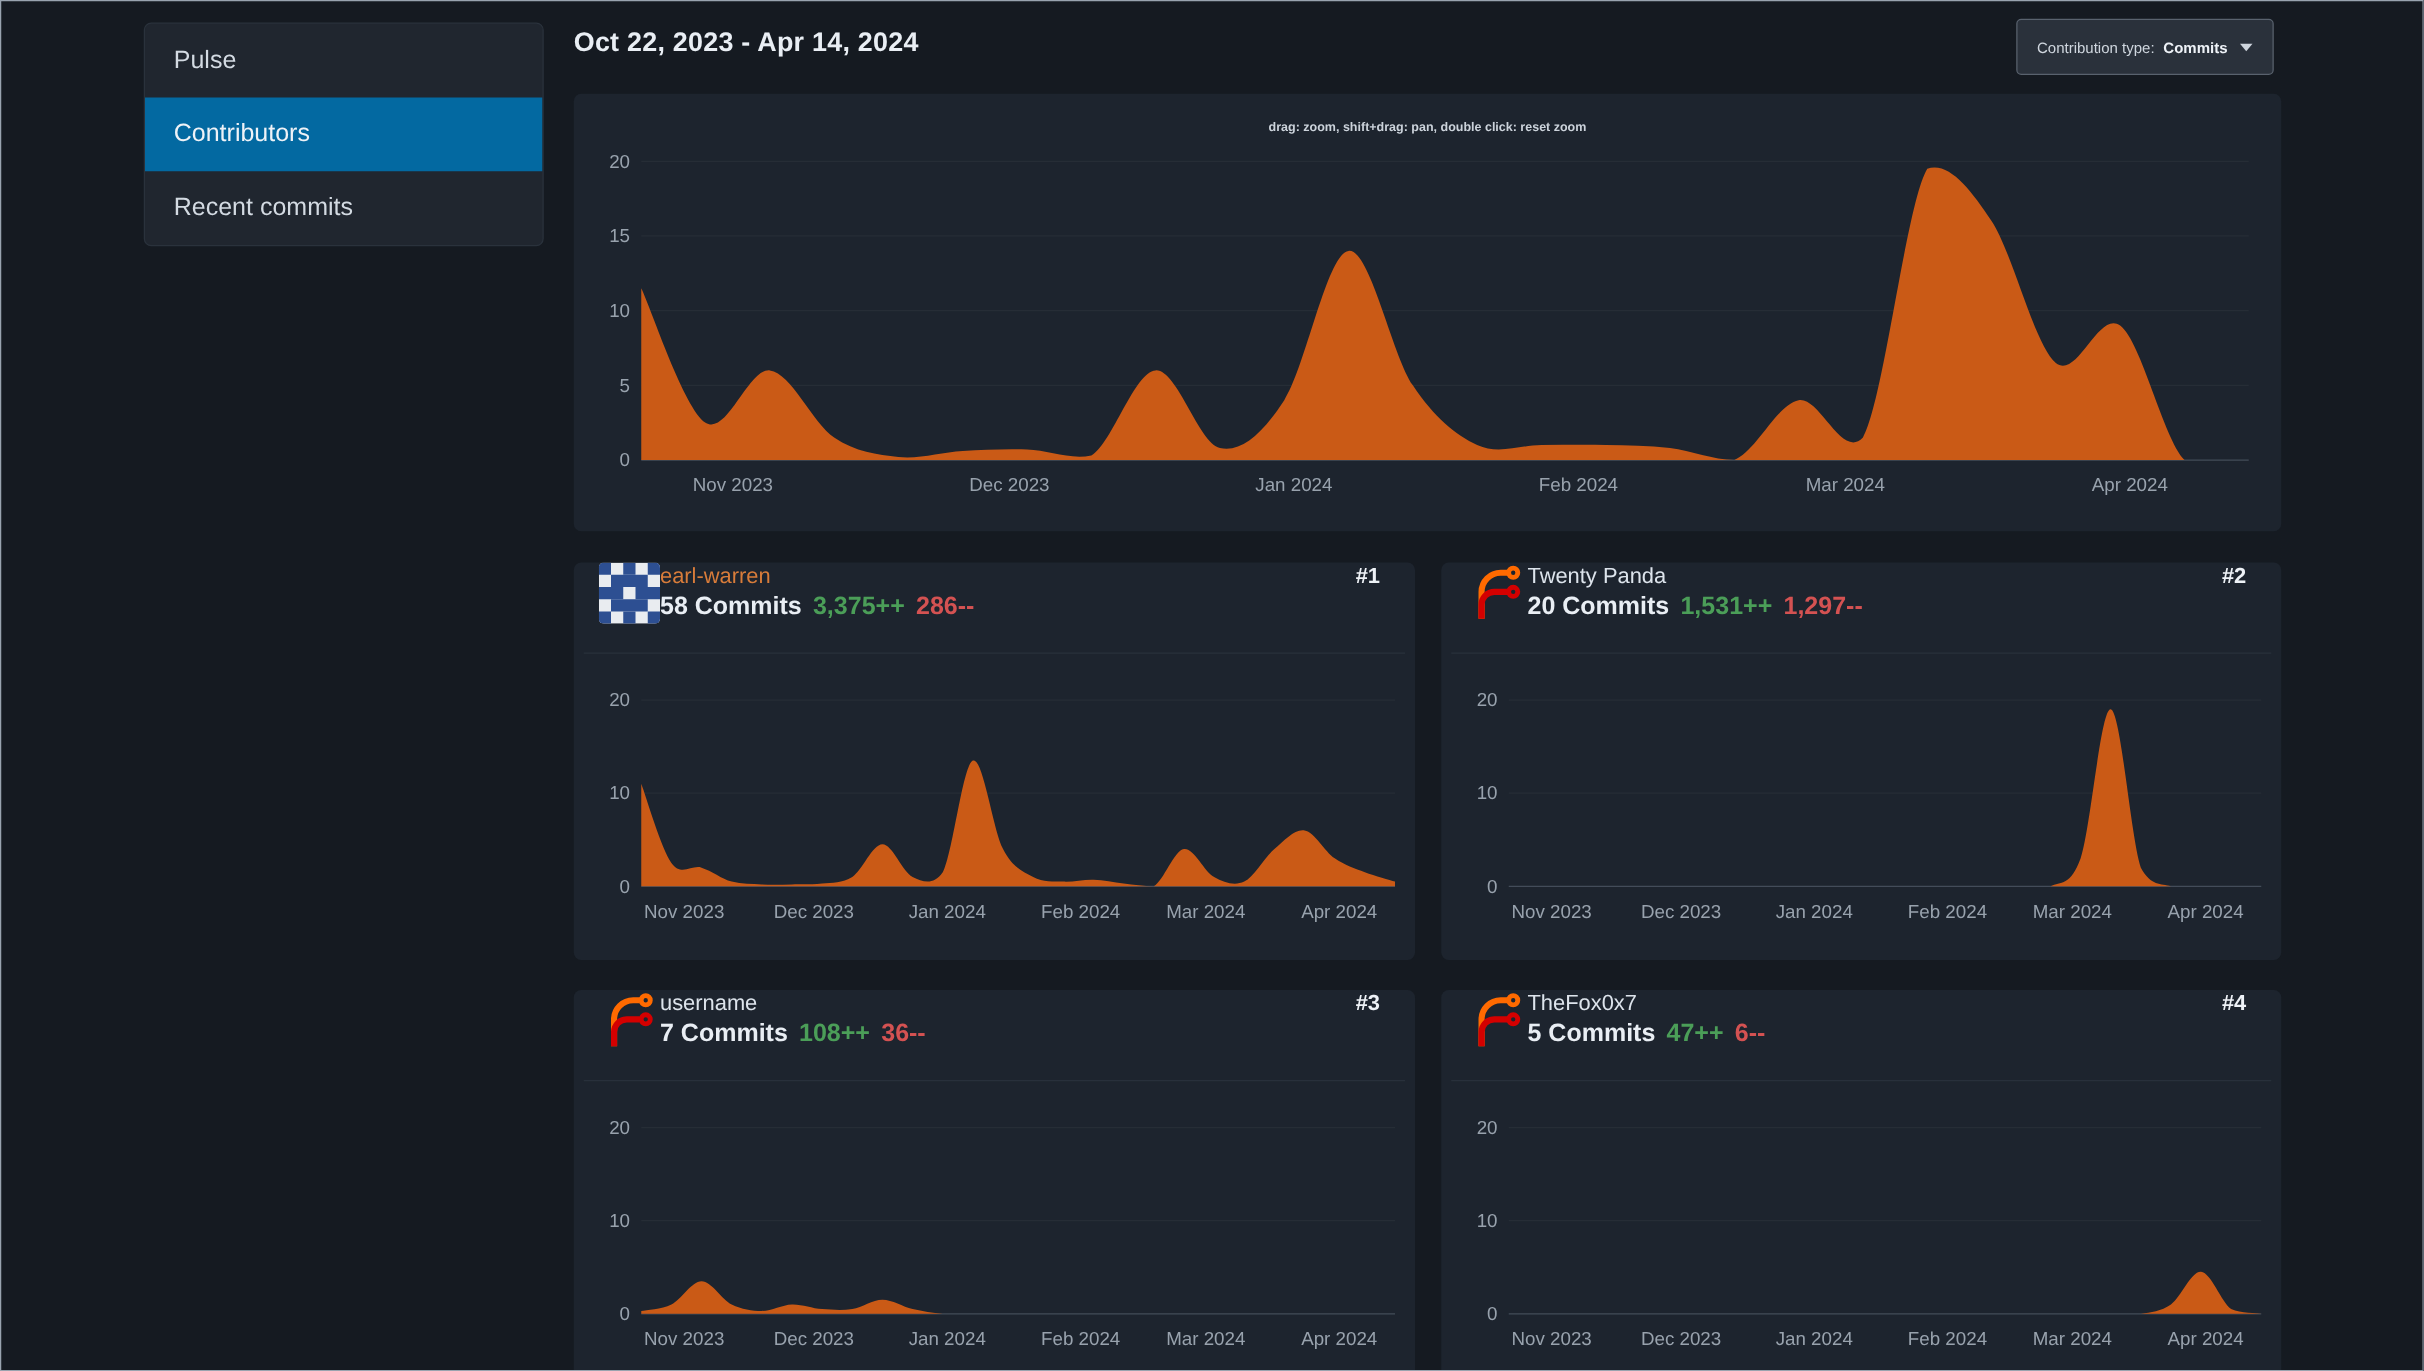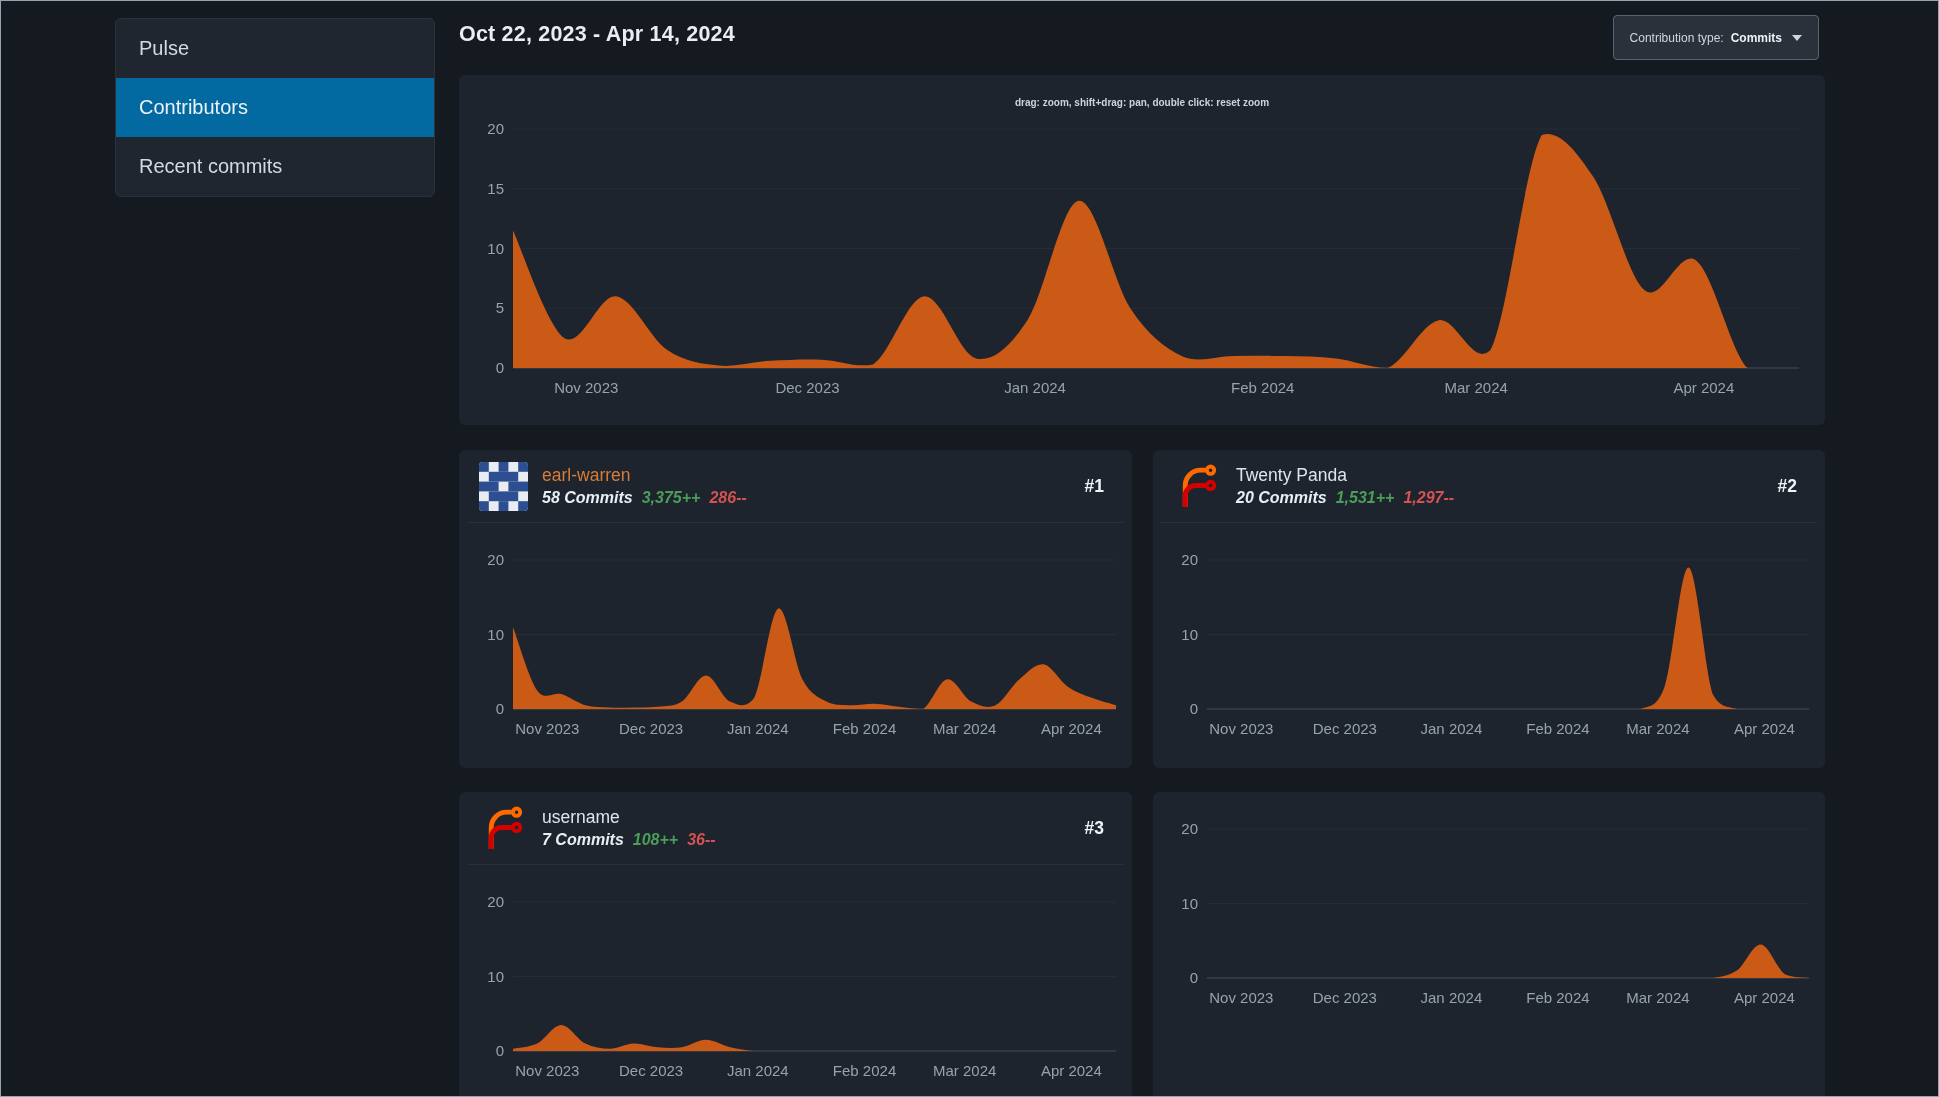--- a/index.html
+++ b/index.html
@@ -37,27 +37,27 @@
   .card { background:#1d242e; border-radius:6px; }
   .main-chart-card { height:350px; padding:8px 8px 0; }
   .hint { text-align:center; font-weight:bold; font-size:10px; color:#ccd3db; margin-top:14px; height:18px; }
   .chart { width:100%; position:relative; }
   .chart-main { height:300px; }
   .chart-small { height:236px; }
   .chart text { fill:#98a2ad; font-size:15px; font-family:"Liberation Sans", sans-serif; }
 
   .cards-grid { display:grid; grid-template-columns:1fr 1fr; column-gap:21px; row-gap:24px; margin-top:25px; }
   .contrib-card { height:318px; padding:0 8px 8px; }
-  .contrib-header { display:flex; align-items:center; gap:14px; height:73px; padding:0 12px; border-bottom:1px solid #28303b; }
+  .contrib-header { display:flex; height:73px; padding:0 12px; border-bottom:1px solid #28303b; }
   .avatar { width:49px; height:49px; border-radius:4px; overflow:hidden; flex:0 0 auto; }
   .avatar svg { width:100%; height:100%; display:block; }
   .c-col { display:flex; flex-direction:column; gap:3px; }
   .c-name { font-size:17.5px; color:#dde4ec; }
   .c-name.link { cursor:pointer; }
-  .c-stats { display:flex; gap:9px; font-size:16px; font-weight:bold; color:#e9eef4;font-style:italic; }
+  .c-stats { display:flex; gap:9px; font-size:20px; font-weight:bold; color:#e9eef4; }
   .adds { color:#4b9e58; }
   .dels { color:#d45252; }
   .rank { margin-left:auto; font-weight:bold; font-size:17.5px; color:#eef2f7; padding-right:8px; }
 </style>
 </head>
 <body>
 
 <div class="frame"></div>
 
 <nav class="sidebar">
@@ -218,20 +218,39 @@
             <text x="184.08700000000002" y="211" text-anchor="middle">Dec 2023</text>
             <text x="290.818" y="211" text-anchor="middle">Jan 2024</text>
             <text x="397.549" y="211" text-anchor="middle">Feb 2024</text>
             <text x="497.647" y="211" text-anchor="middle">Mar 2024</text>
             <text x="604.378" y="211" text-anchor="middle">Apr 2024</text>
             <path d="M46,183.765C50.02,182.89583333333331 62.080000000000005,182.52333333333334 70.12,178.55C78.16000000000001,174.57666666666668 86.20000000000002,159.925 94.24000000000001,159.925C102.28,159.925 110.32,174.57666666666668 118.36,178.55C126.4,182.52333333333334 134.44000000000003,183.765 142.48000000000002,183.765C150.52,183.765 158.56000000000003,178.79833333333335 166.60000000000002,178.55C174.64000000000001,178.30166666666668 182.68,181.65416666666667 190.72,182.275C198.76,182.89583333333334 206.8,183.51666666666668 214.84,182.275C222.88,181.03333333333333 230.92000000000002,174.825 238.96,174.825C247,174.825 255.03999999999996,180.4125 263.08,182.275C271.12,184.13750000000002 279.16,185.37916666666666 287.20000000000005,186C295.24000000000007,186 303.28,186 311.32,186C319.36,186 327.4,186 335.44,186C343.48,186 351.52,186 359.56,186C367.6,186 375.64,186 383.68,186C391.72,186 399.76,186 407.8,186C415.84000000000003,186 423.88,186 431.92,186C439.96000000000004,186 448,186 456.04,186C464.08000000000004,186 472.11999999999995,186 480.15999999999997,186C488.2,186 496.24,186 504.28000000000003,186C512.32,186 520.3600000000001,186 528.4000000000001,186C536.44,186 544.48,186 552.52,186C560.56,186 568.6,186 576.64,186C584.68,186 592.72,186 600.76,186C608.8,186 616.84,186 624.88,186C632.92,186 644.98,186 649,186L649,186L46,186Z" fill="#ca5a16"></path>
           </svg></div>
     </article>
 
     <article class="card contrib-card">
+      <div class="contrib-header">
+        <span class="avatar">
+            <svg viewBox="0 0 24 24" fill="none">
+              <path d="M6 22 V11.5 A7.5 7.5 0 0 1 13.5 4 H16" stroke="#ff6a00" stroke-width="2.4"></path>
+              <circle cx="18.4" cy="4" r="1.8" stroke="#ff6a00" stroke-width="1.9"></circle>
+              <path d="M6 22 V16.5 A5 5 0 0 1 11 11.5 H16" stroke="#d40000" stroke-width="2.4"></path>
+              <circle cx="18.4" cy="11.5" r="1.8" stroke="#d40000" stroke-width="1.9"></circle>
+            </svg>
+          </span>
+        <span class="c-col">
+          <span class="c-name" style="color: rgb(221, 228, 236);">TheFox0x7</span>
+          <span class="c-stats">
+            <span>5 Commits</span>
+            <span class="adds">47++</span>
+            <span class="dels">6--</span>
+          </span>
+        </span>
+        <span class="rank">#4</span>
+      </div>
       <div class="chart chart-small"><svg width="656" height="236">
             <line x1="46" x2="648" y1="186" y2="186" stroke="#434c59"></line>
             <text x="37" y="191" text-anchor="end">0</text>
             <line x1="46" x2="648" y1="111.5" y2="111.5" stroke="#262d36"></line>
             <text x="37" y="116.5" text-anchor="end">10</text>
             <line x1="46" x2="648" y1="37" y2="37" stroke="#262d36"></line>
             <text x="37" y="42" text-anchor="end">20</text>
             <text x="80.314" y="211" text-anchor="middle">Nov 2023</text>
             <text x="183.858" y="211" text-anchor="middle">Dec 2023</text>
             <text x="290.41200000000003" y="211" text-anchor="middle">Jan 2024</text>

